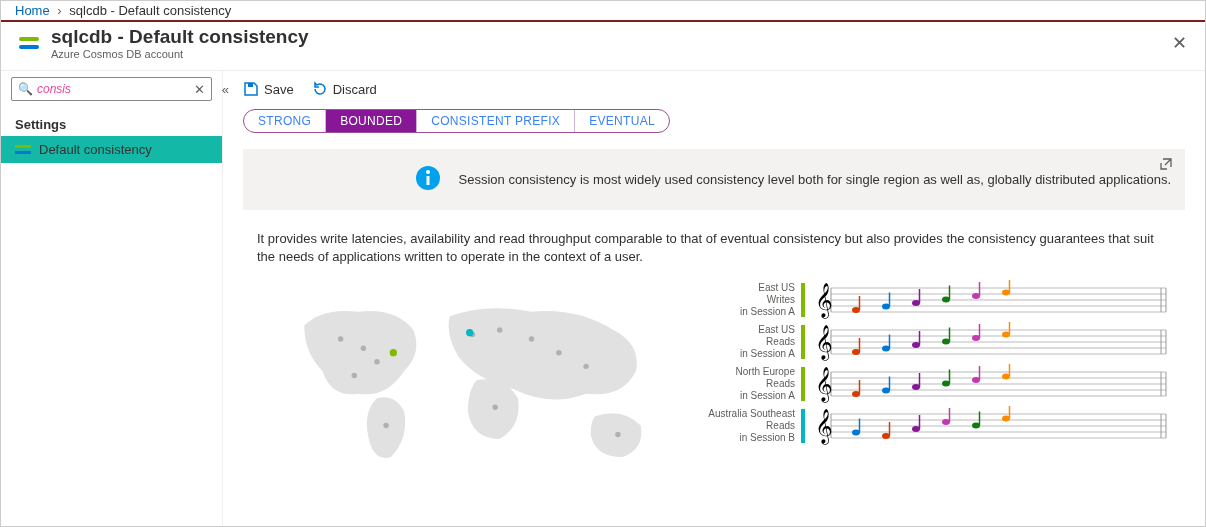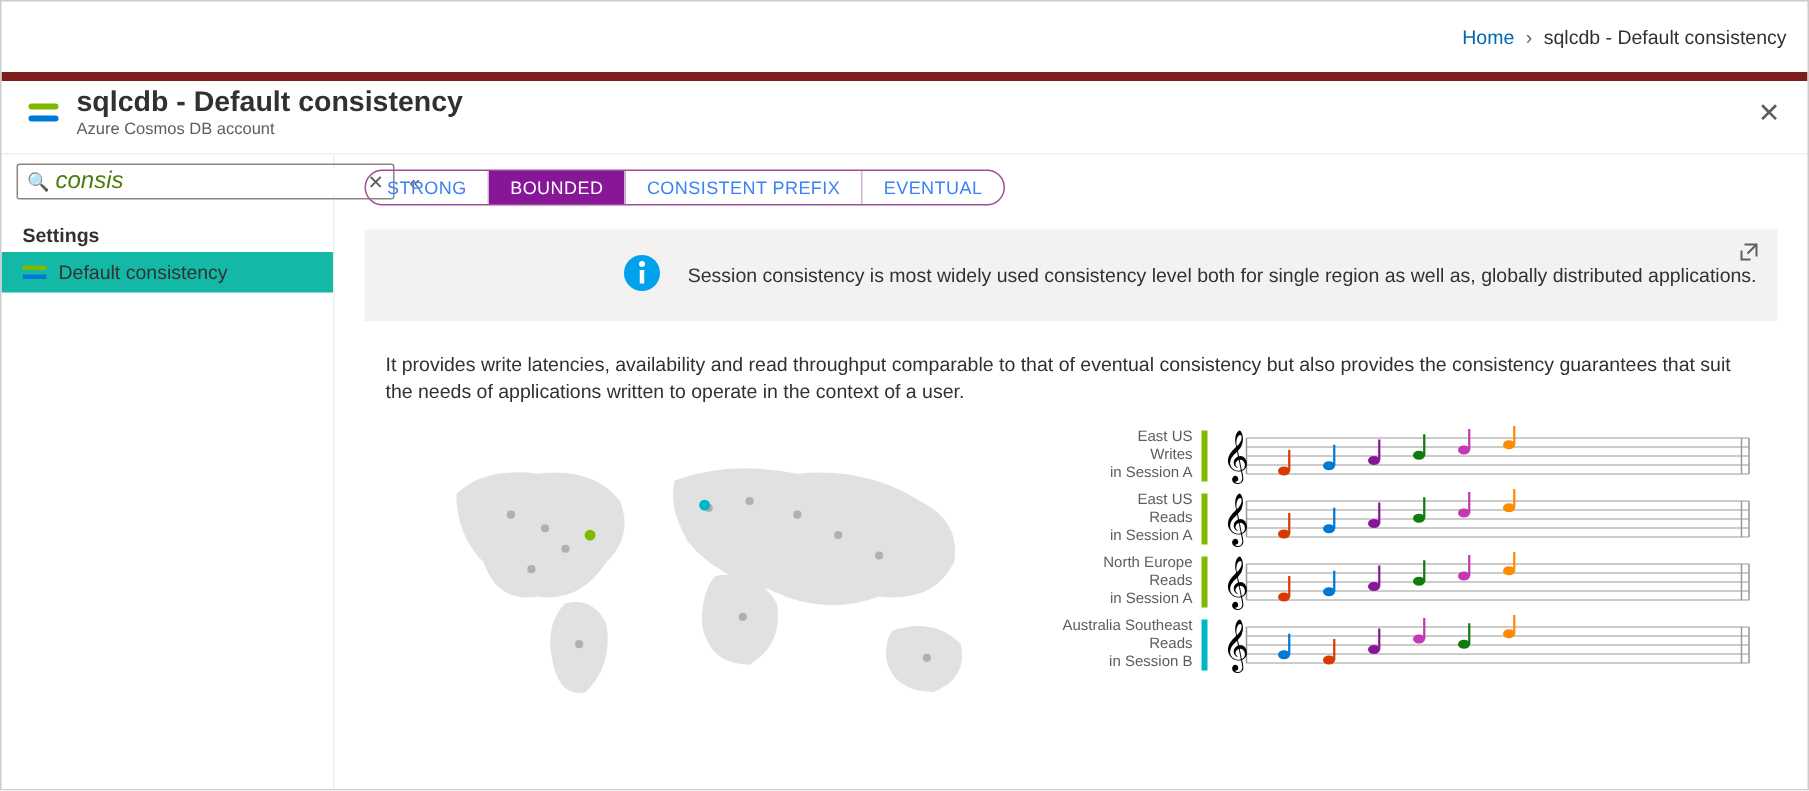--- a/index.html
+++ b/index.html
@@ -1,31 +1,31 @@
 <!DOCTYPE html>
 <html><head>
 <meta charset="utf-8">
 <style>
   * { box-sizing: border-box; margin: 0; padding: 0; }
   body { font-family: "Segoe UI", Tahoma, sans-serif; font-size: 13px; color: #323130; background: #fff; }
   .app { width: 1206px; height: 527px; border: 1px solid #ccc; position: relative; overflow: hidden; display:flex; flex-direction:column;}
-  .breadcrumb { padding: 16px 14px; font-size: 13px; border-bottom: 6px solid #7f1d1d; text-align: right; }
+  .breadcrumb { padding: 2px 14px; font-size: 13px; border-bottom: 2px solid #7f1d1d; }
   .breadcrumb a { color: #0066b4; text-decoration: none; }
   .breadcrumb .sep { color: #666; margin: 0 4px; }
   .header { display: flex; align-items: center; padding: 4px 14px 10px; border-bottom: 1px solid #eee; }
   .header .hicon { width: 28px; height: 28px; margin-right:8px; display:flex;align-items:center;justify-content:center;}
   .header .hicon svg{width:24px;height:24px;}
   .header h1 { font-size: 19px; font-weight: 600; }
   .header .sub { font-size: 11px; color: #605e5c; }
   .header .close { margin-left: auto; font-size: 18px; color:#605e5c; cursor:pointer; padding:4px;}
   .body { display: flex; flex:1; min-height:0;}
   .sidebar { width: 222px; border-right: 1px solid #eee; display:flex; flex-direction:column;}
   .sidebar-top { display:flex; align-items:center; padding:6px 8px 6px 10px;}
   .search { flex:1; border:1px solid #8a8886; border-radius:2px; display:flex; align-items:center; padding:2px 6px; height:24px;}
-  .search input { border:none; outline:none; flex:1; font-size:16px; font-style:italic; color:#4d7c0f;}
+  .search input { border:none; outline:none; flex:1; font-size:12px; font-style:italic; color:#ec4899;}
   .search .mag { color:#605e5c; margin-right:4px; font-size:12px;}
   .search .clear { color:#605e5c; font-size:13px; cursor:pointer;}
   .collapse { color:#605e5c; font-size:13px; padding:0 4px; cursor:pointer; margin-left:6px;}
   .side-section { padding: 10px 14px 4px; font-size:13px; font-weight:600; color:#323130;}
   .side-item { display:flex; align-items:center; padding:6px 14px; font-size:13px; cursor:pointer;}
   .side-item.active { background:#14b8a6; }
   .side-item .sicon{width:16px;height:12px;margin-right:8px;}
   .main { flex:1; overflow:auto; padding: 10px 20px; }
   .toolbar { display:flex; gap:18px; align-items:center; margin-bottom:12px;}
   .tbtn { display:flex; align-items:center; gap:5px; cursor:pointer; font-size:13px;}
@@ -87,20 +87,35 @@
           <svg viewBox="0 0 16 12">
               <rect y="1" width="16" height="3" fill="#7fba00"></rect>
               <rect y="7" width="16" height="3" fill="#0078d4"></rect>
             </svg>
         </span>
         <span>Default consistency</span>
       </div>
     </div>
 
     <div class="main">
+      <div class="toolbar">
+        <div class="tbtn">
+          <svg viewBox="0 0 16 16">
+              <path d="M2 2h9l3 3v9H2z" fill="none" stroke="#0078d4" stroke-width="1.5"></path>
+              <rect x="5" y="2" width="5" height="4" fill="#0078d4"></rect>
+            </svg>
+          <span>Save</span>
+        </div>
+        <div class="tbtn">
+          <svg viewBox="0 0 16 16">
+              <path d="M3 8a5 5 0 1 0 2-4L3 2v4h4" fill="none" stroke="#0078d4" stroke-width="1.5"></path>
+            </svg>
+          <span>Discard</span>
+        </div>
+      </div>
 
       <div class="tabs">
         <div class="tab">STRONG</div>
         <div class="tab active">BOUNDED</div>
         <div class="tab">CONSISTENT PREFIX</div>
         <div class="tab">EVENTUAL</div>
       </div>
 
       <div class="infobox">
         <span class="infoicon">

